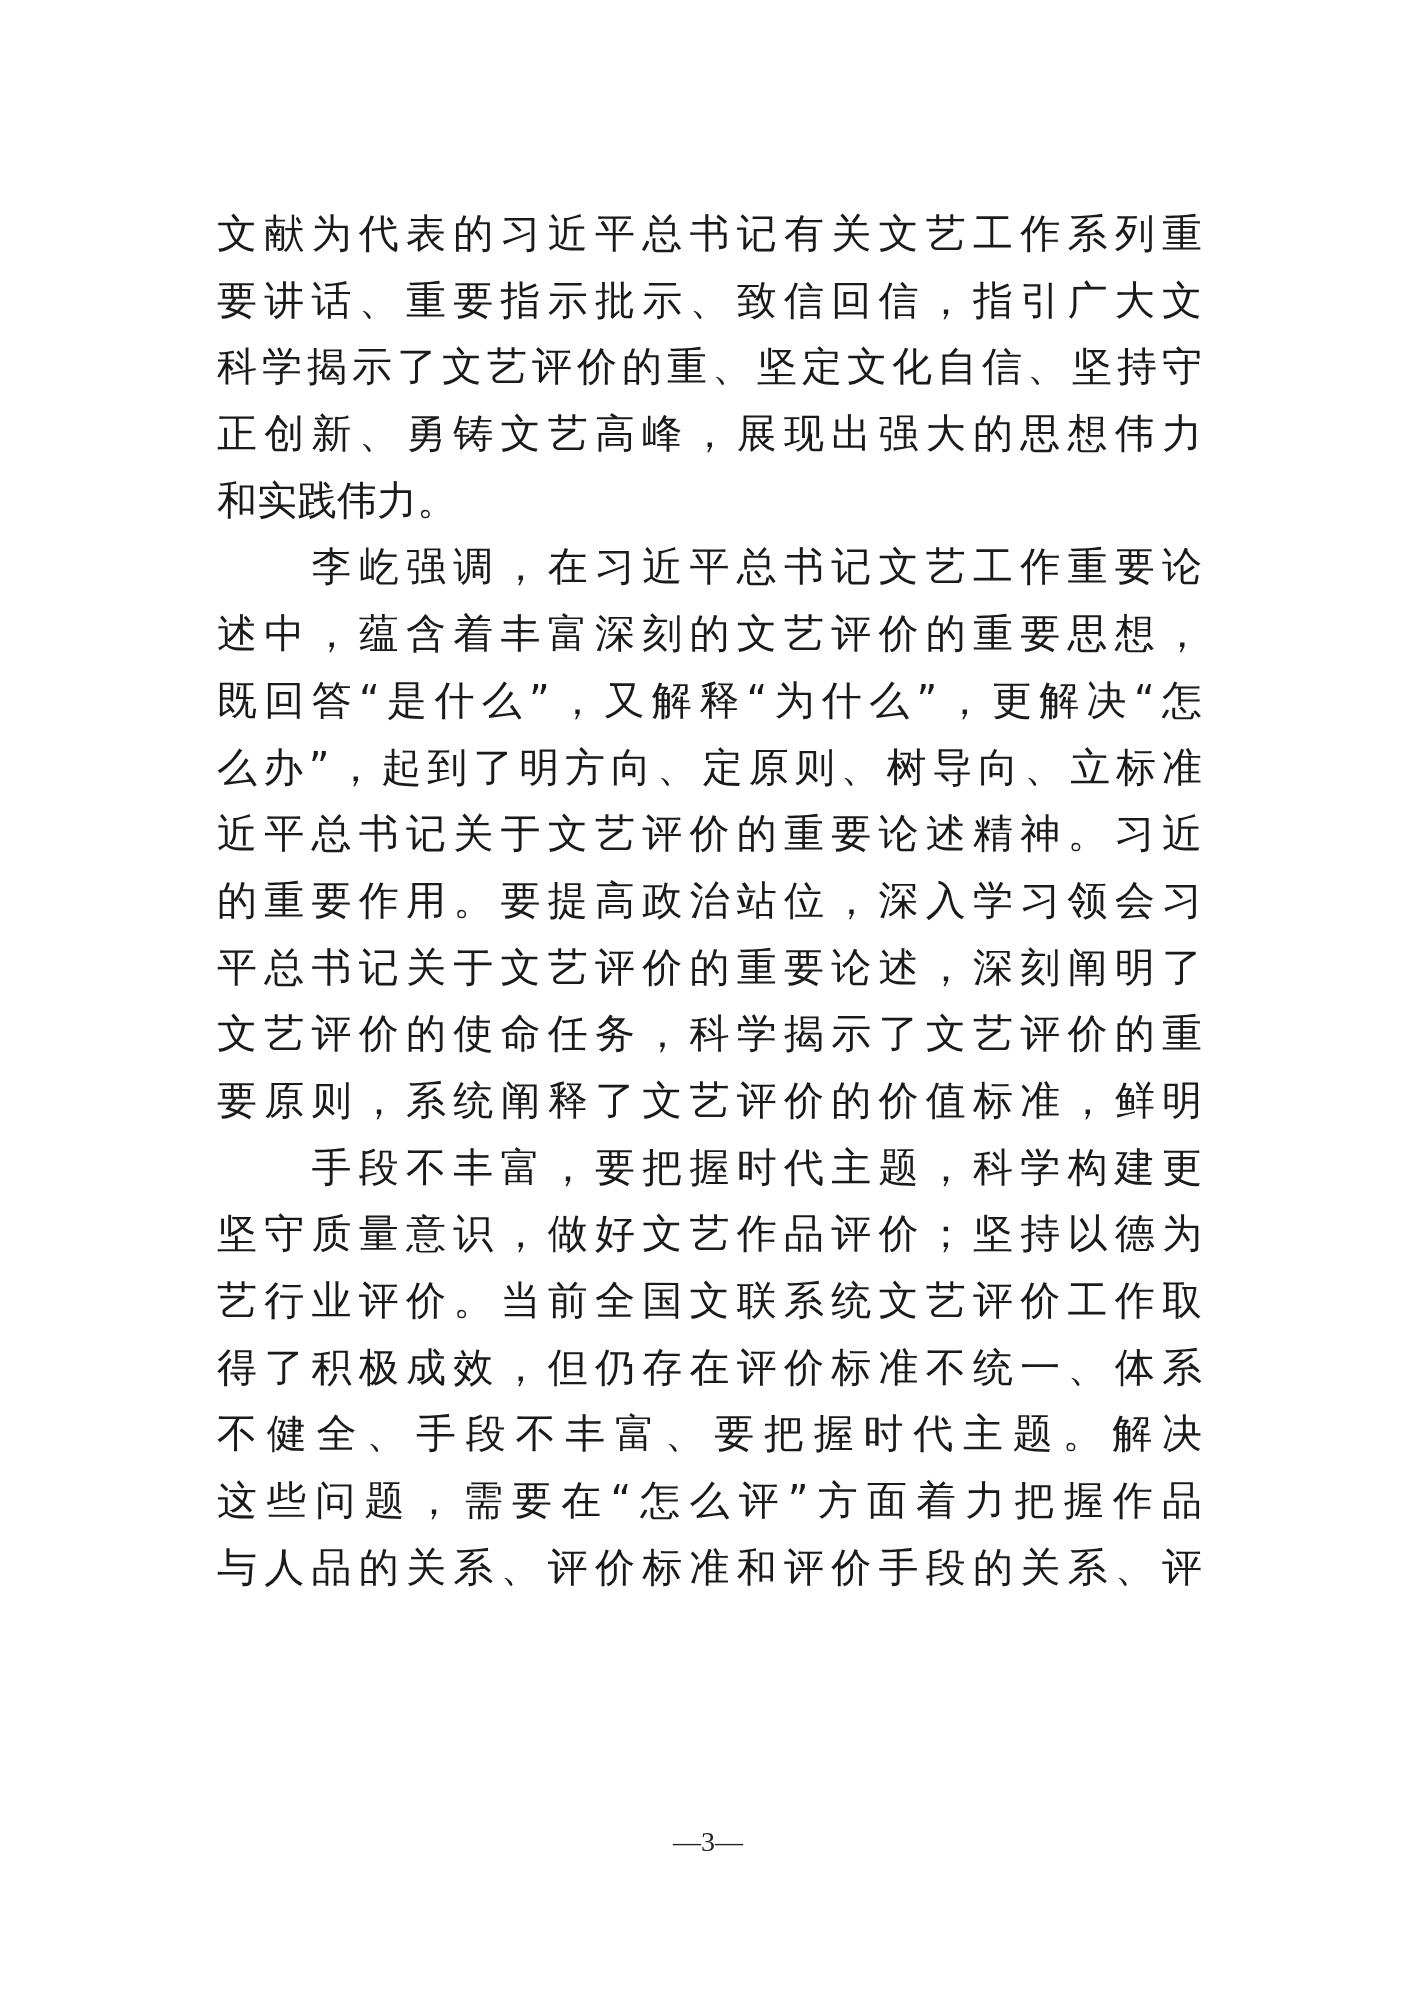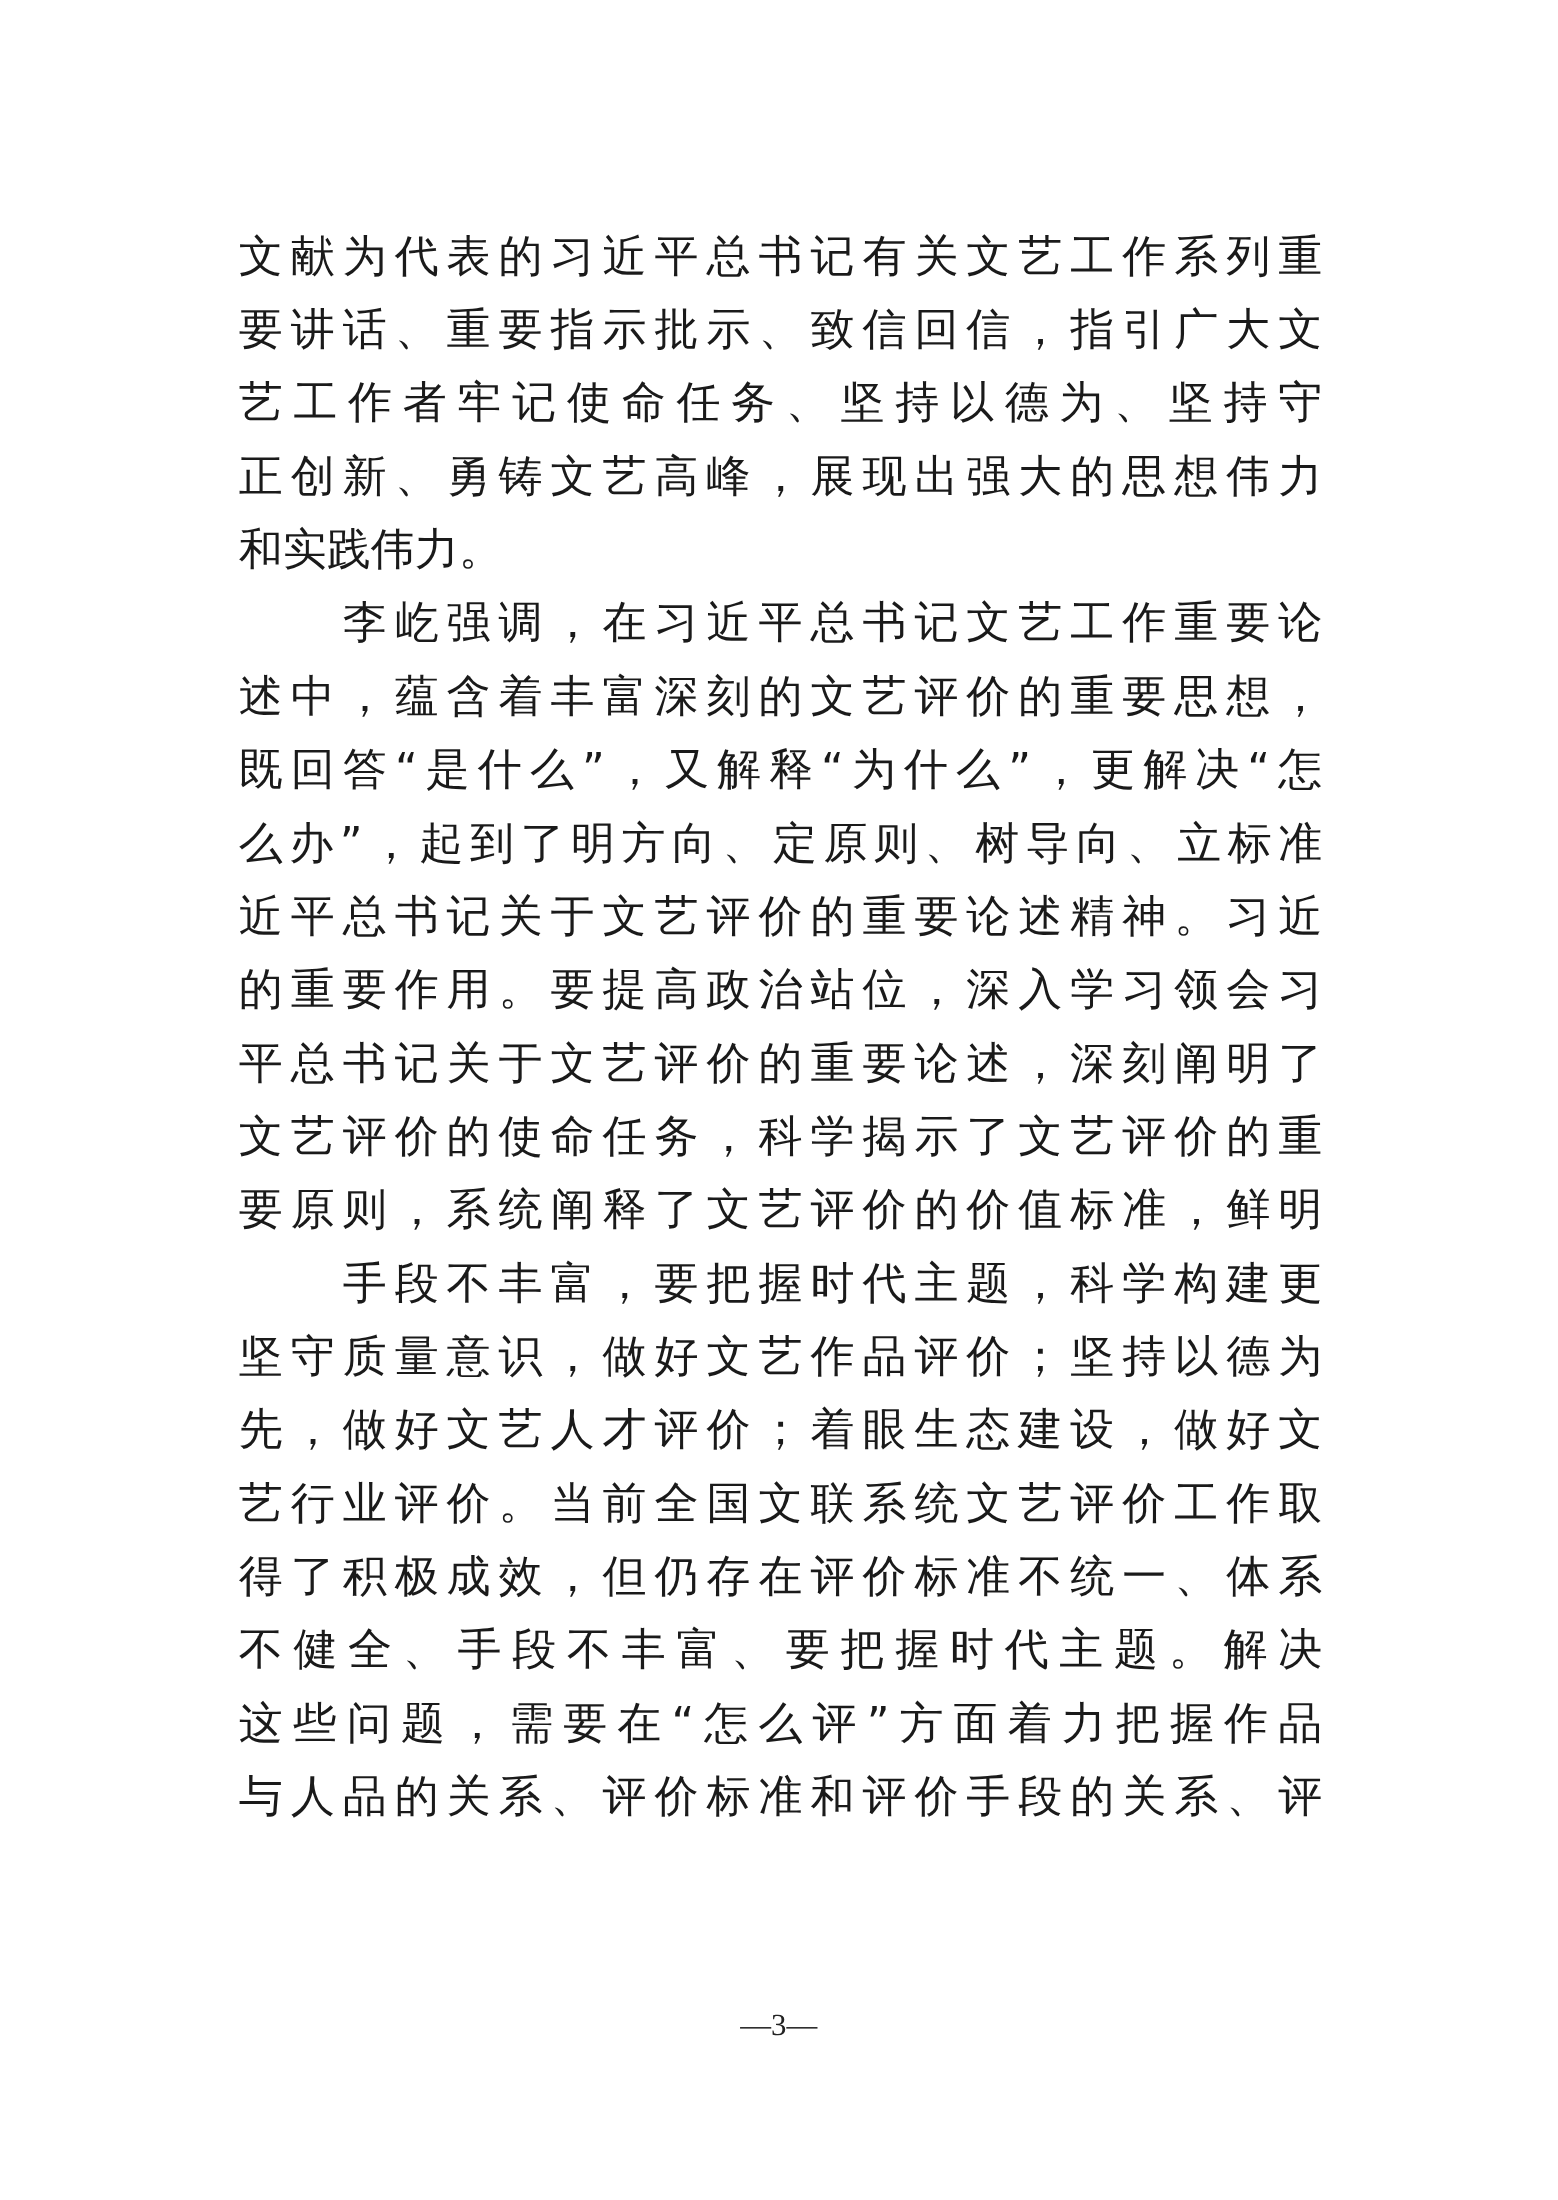--- a/index.html
+++ b/index.html
@@ -37,37 +37,36 @@
   }
 </style>
 </head>
 <body>
 
 <div class="page">
   <div class="body-text">
 
     <span class="line">文献为代表的习近平总书记有关文艺工作系列重</span>
     <span class="line">要讲话、重要指示批示、致信回信，指引广大文</span>
-    <span class="line">艺工作者牢记使命任务、坚持以德为、坚持守</span>
+    <span class="line">科学揭示了文艺评价的重、坚定文化自信、坚持守</span>
     <span class="line">正创新、勇铸文艺高峰，展现出强大的思想伟力</span>
     <span class="line last" style="text-align-last:left">和实践伟力。</span>
 
     <span class="line">　　李屹强调，在习近平总书记文艺工作重要论</span>
     <span class="line">述中，蕴含着丰富深刻的文艺评价的重要思想，</span>
     <span class="line">既回答“是什么”，又解释“为什么”，更解决“怎</span>
     <span class="line">么办”，起到了明方向、定原则、树导向、立标准</span>
     <span class="line">近平总书记关于文艺评价的重要论述精神。习近</span>
     <span class="line">的重要作用。要提高政治站位，深入学习领会习</span>
     <span class="line">平总书记关于文艺评价的重要论述，深刻阐明了</span>
     <span class="line">文艺评价的使命任务，科学揭示了文艺评价的重</span>
     <span class="line">要原则，系统阐释了文艺评价的价值标准，鲜明</span>
 
     <span class="line">　　手段不丰富，要把握时代主题，科学构建更</span>
     <span class="line">坚守质量意识，做好文艺作品评价；坚持以德为</span>
-    <span class="line">先，做好文艺人才评价；着眼生态建设，做好文</span>
     <span class="line">艺行业评价。当前全国文联系统文艺评价工作取</span>
     <span class="line">得了积极成效，但仍存在评价标准不统一、体系</span>
     <span class="line">不健全、手段不丰富、要把握时代主题。解决</span>
     <span class="line">这些问题，需要在“怎么评”方面着力把握作品</span>
     <span class="line">与人品的关系、评价标准和评价手段的关系、评</span>
   </div>
 
   <div class="page-number">—3—</div>
 </div>
 

